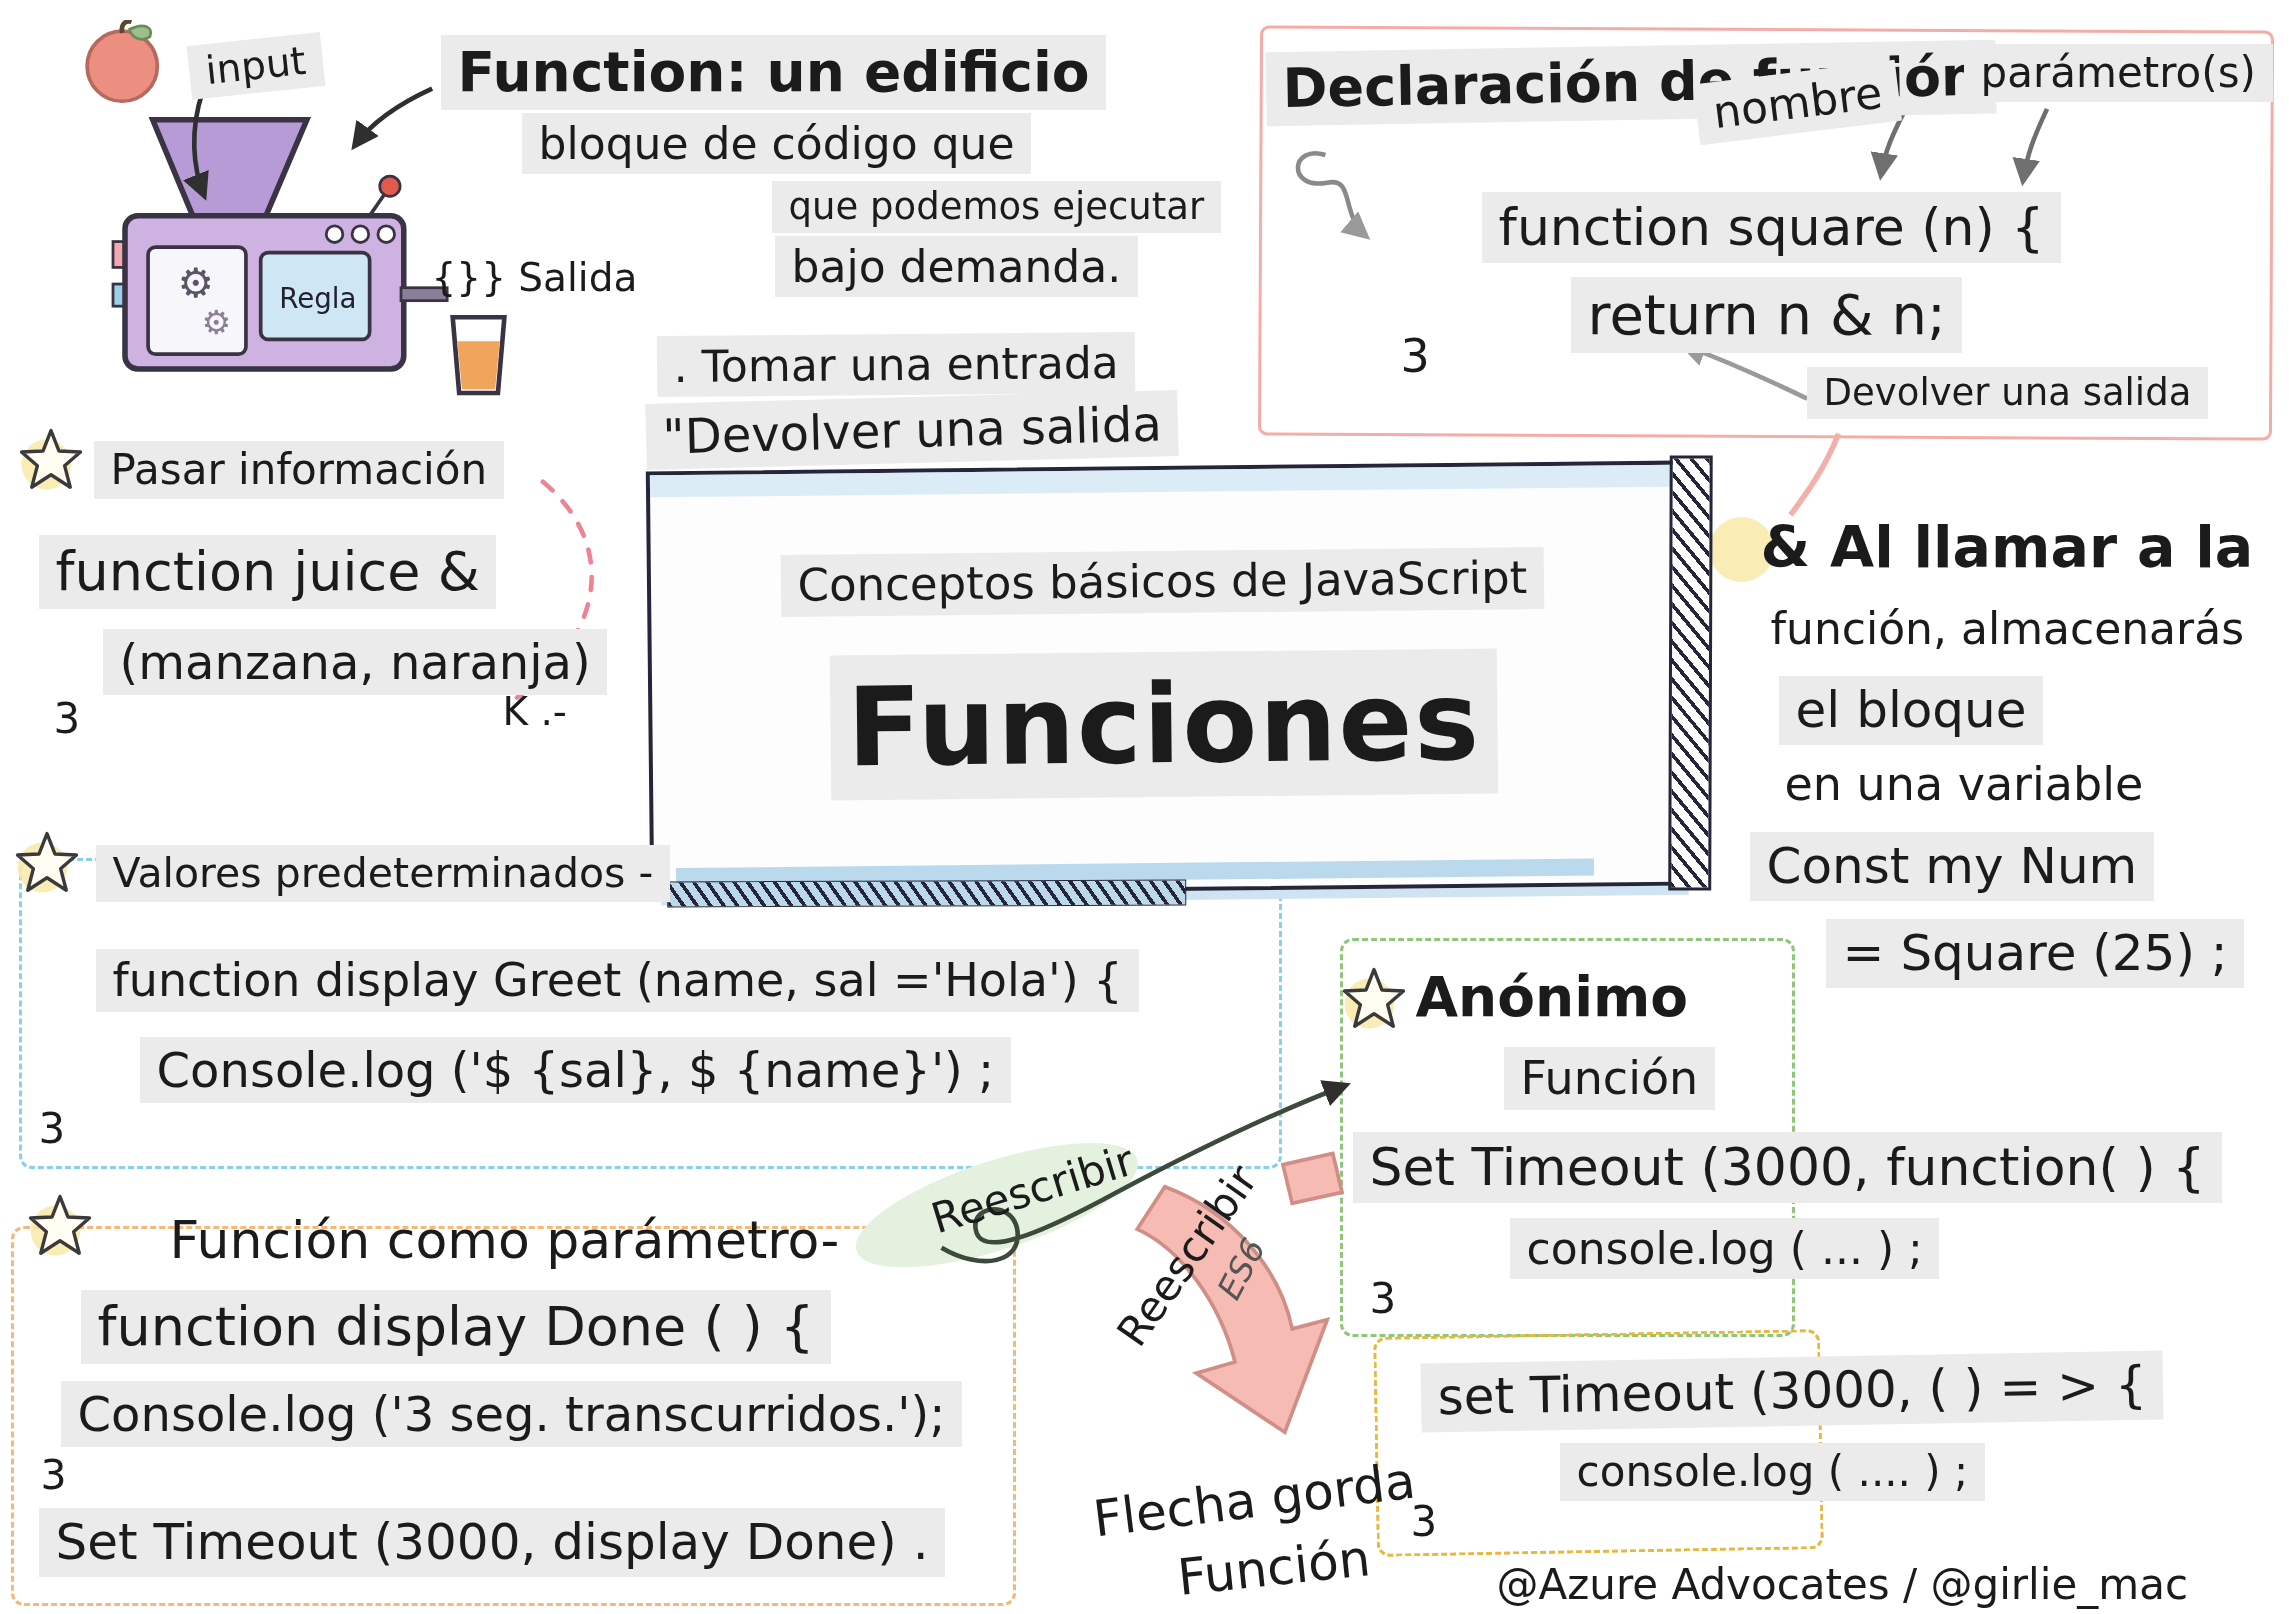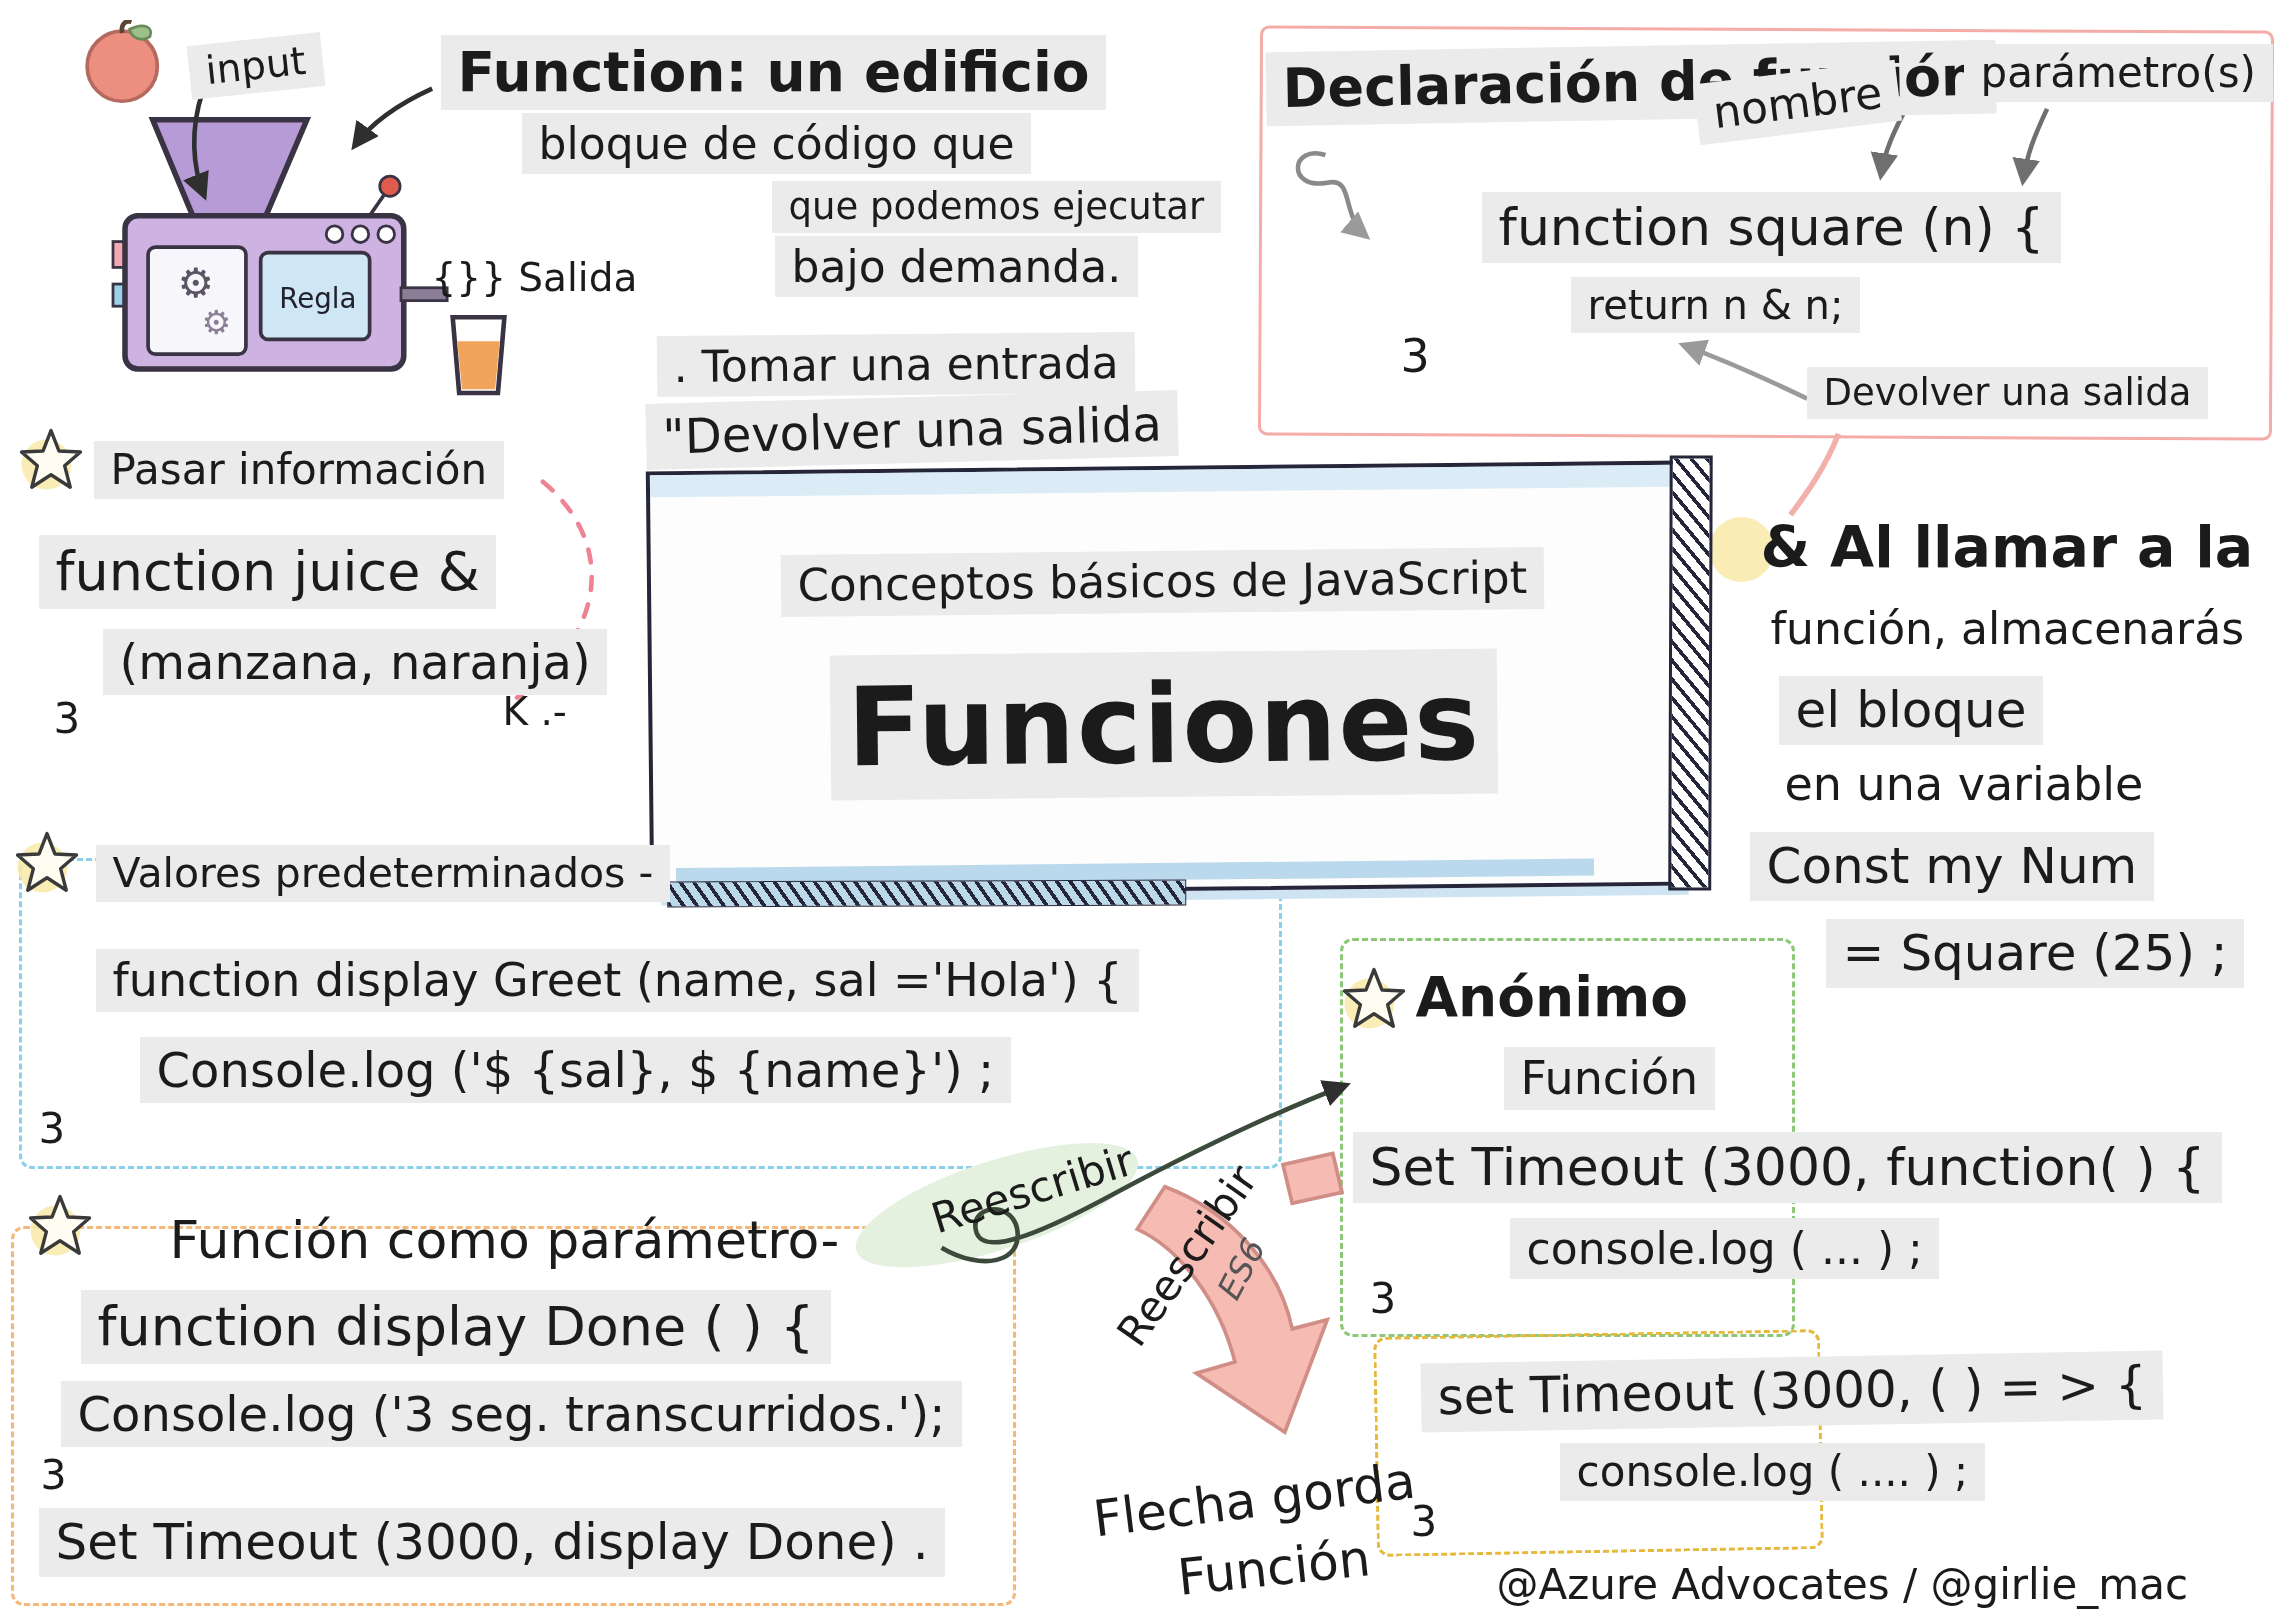--- a/index.html
+++ b/index.html
@@ -137,21 +137,21 @@
   <span class="abs hl txt" style="left:94px;top:441px;font-size:42px;">Pasar información</span>
   <span class="abs hl txt" style="left:39px;top:535px;font-size:54px;">function juice &amp;</span>
   <span class="abs hl txt" style="left:103px;top:629px;font-size:48px;">(manzana, naranja)</span>
   <span class="abs plain txt" style="left:48px;top:690px;font-size:42px;">3</span>
   <span class="abs plain txt" style="left:497px;top:685px;font-size:39px;">K .-</span>
 
   <span class="abs hl txt" style="left:1266px;top:46px;font-size:54px;font-weight:600;transform:rotate(-1deg);">Declaración de función</span>
   <span class="abs hl txt" style="left:1696px;top:72px;font-size:44px;transform:rotate(-7deg);">nombre</span>
   <span class="abs hl txt" style="left:1964px;top:44px;font-size:42px;">parámetro(s)</span>
   <span class="abs hl txt" style="left:1482px;top:192px;font-size:52px;">function square (n) {</span>
-  <span class="abs hl txt" style="left:1571px;top:277px;font-size:40px;">return n &amp; n;</span>
+  <span class="abs hl txt" style="left:1571px;top:277px;font-size:56px;">return n &amp; n;</span>
   <span class="abs plain txt" style="left:1395px;top:325px;font-size:46px;">3</span>
   <span class="abs hl txt" style="left:1807px;top:367px;font-size:37px;">Devolver una salida</span>
 
   <div class="blob" style="left:1709px;top:517px;width:65px;height:65px;"></div>
   <span class="abs plain txt" style="left:1755px;top:508px;font-size:57px;font-weight:600;">&amp; Al llamar a la</span>
   <span class="abs plain txt" style="left:1765px;top:598px;font-size:44px;">función, almacenarás</span>
   <span class="abs hl txt" style="left:1779px;top:676px;font-size:50px;">el bloque</span>
   <span class="abs plain txt" style="left:1779px;top:753px;font-size:46px;">en una variable</span>
   <span class="abs hl txt" style="left:1750px;top:832px;font-size:50px;">Const my Num</span>
   <span class="abs hl txt" style="left:1826px;top:919px;font-size:50px;">= Square (25) ;</span>

